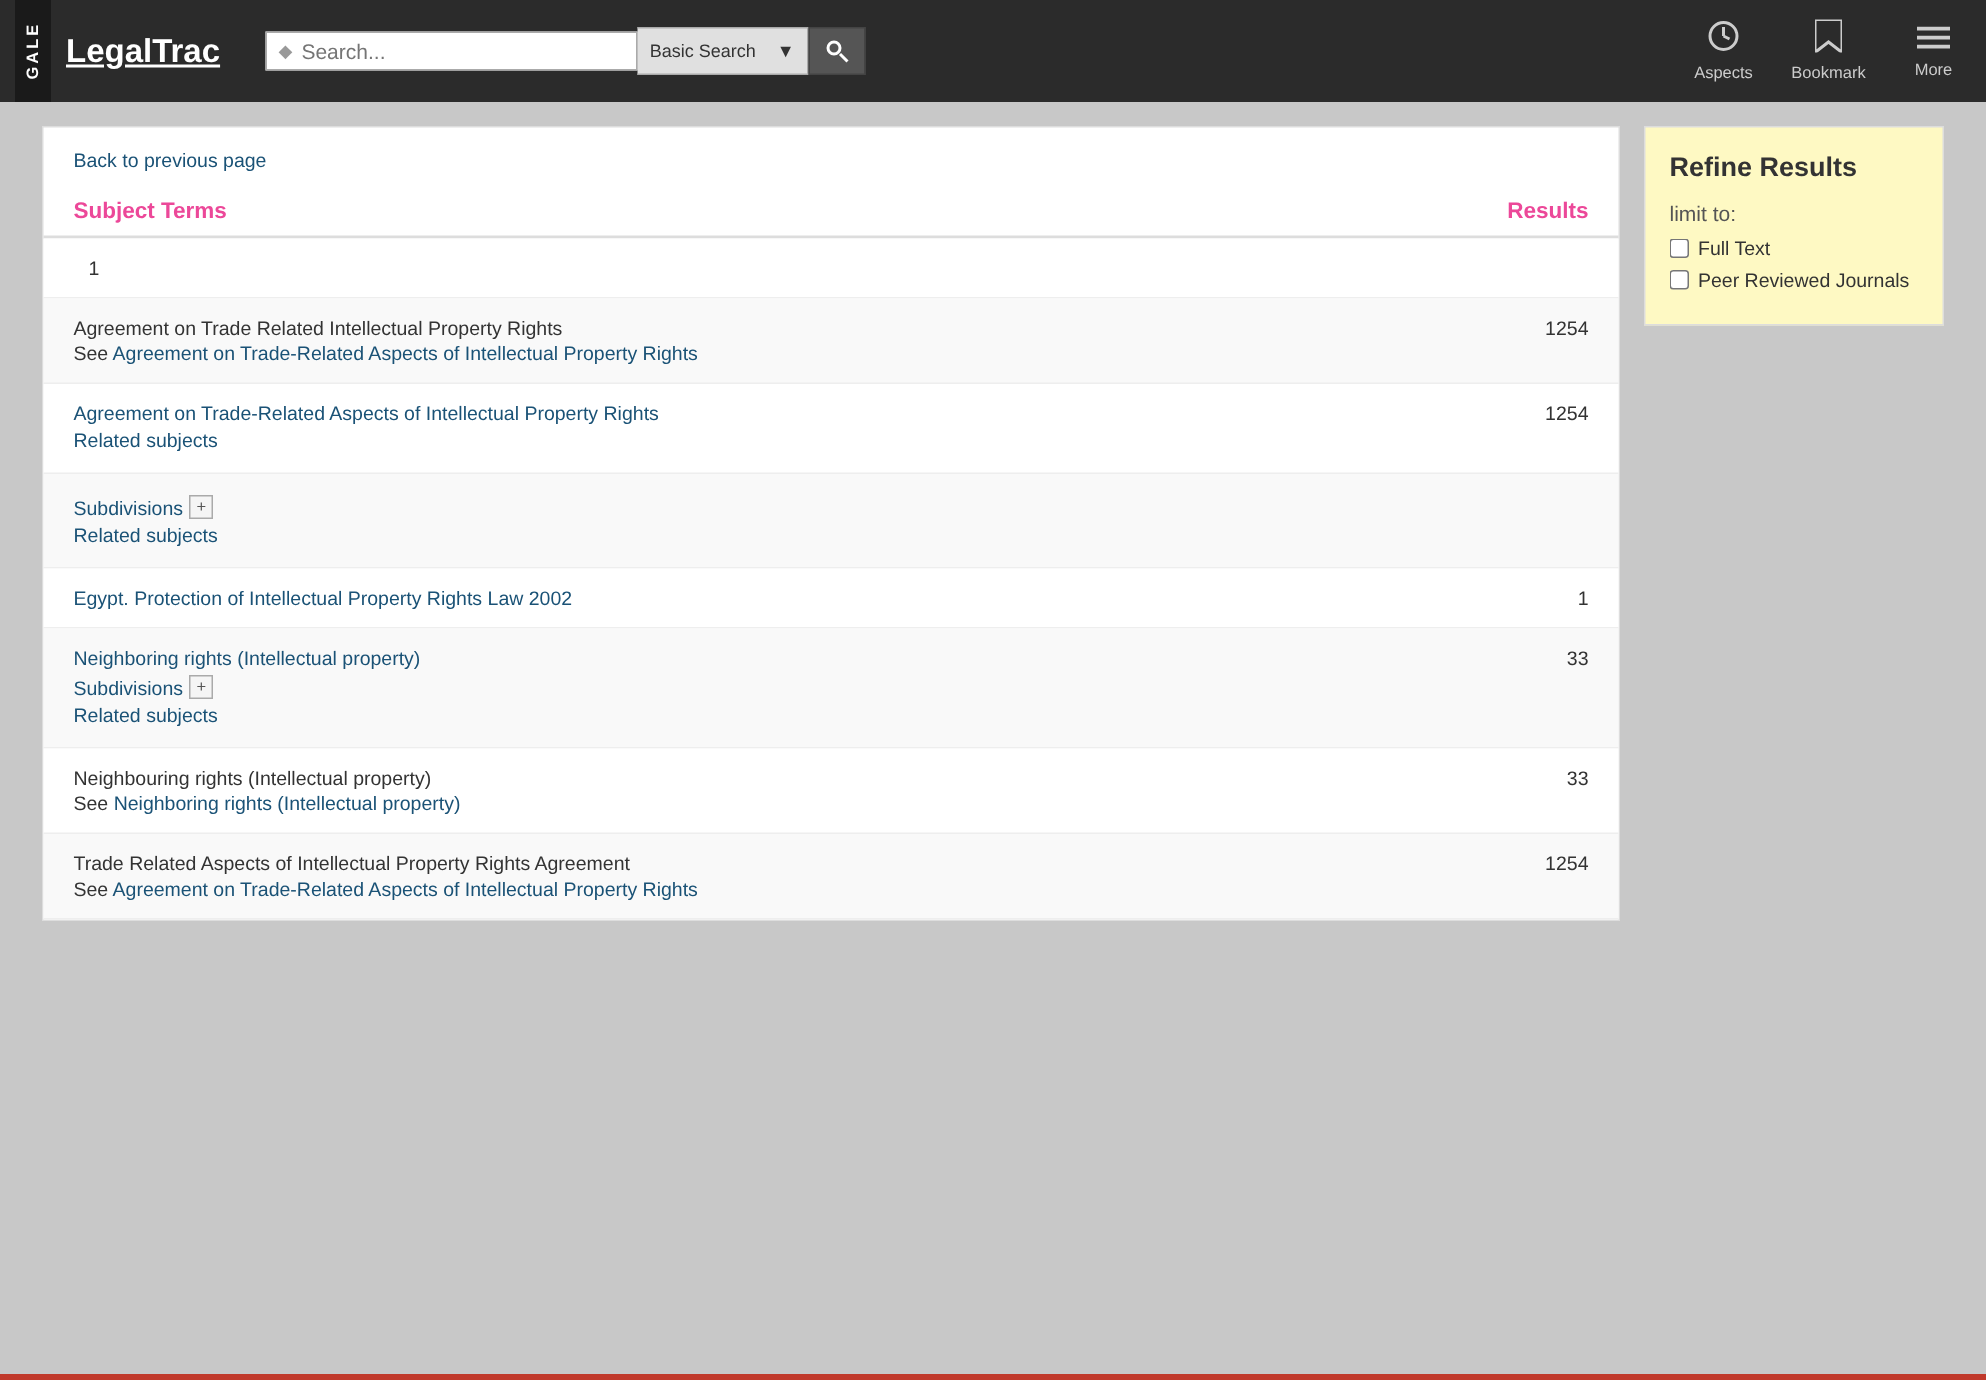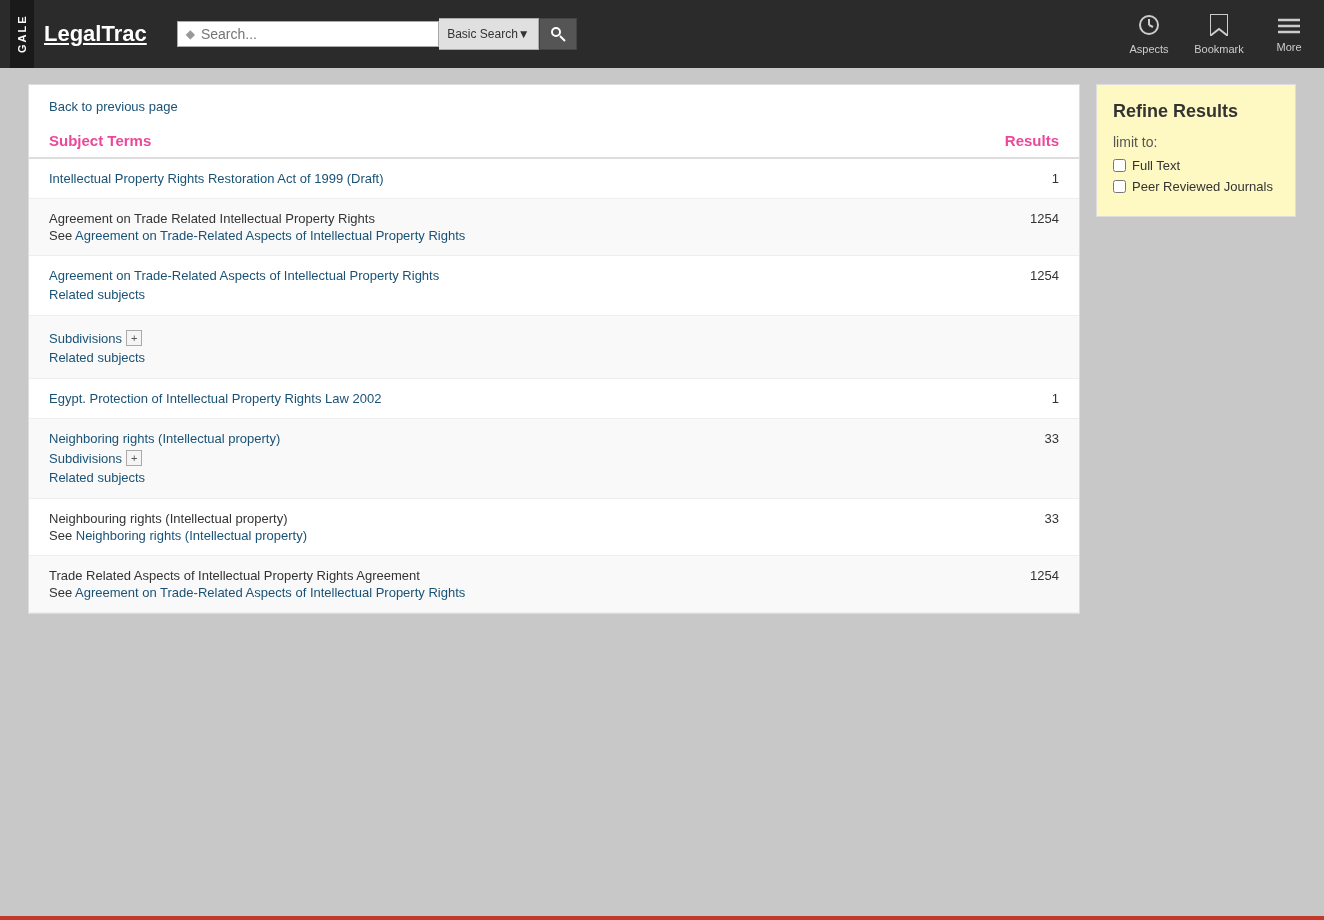--- a/index.html
+++ b/index.html
@@ -68,21 +68,21 @@
     .search-type-btn {
       background: #e0e0e0;
       border: 1px solid #aaa;
       border-left: none;
       padding: 5px 8px;
       font-size: 12px;
       color: #333;
       cursor: pointer;
       display: flex;
       align-items: center;
-      gap: 0;
+      gap: 14px;
       height: 32px;
     }
     .search-go-btn {
       background: #555;
       border: 1px solid #444;
       padding: 5px 10px;
       cursor: pointer;
       height: 32px;
       display: flex;
       align-items: center;
@@ -318,21 +318,20 @@
 
     <a class="back-link">Back to previous page</a>
 
     <div class="table-header">
       <span>Subject Terms</span>
       <span>Results</span>
     </div>
 
     <div class="result-row">
       <div class="result-main-line">
-        <a class="result-title">Intellectual Property Rights Restoration Act of 1999 (Draft)</a>
         <span class="result-count">1</span>
       </div>
     </div>
 
     <div class="result-row">
       <div class="result-main-line">
         <span class="result-see">
           Agreement on Trade Related Intellectual Property Rights
         </span>
         <span class="result-count">1254</span>

